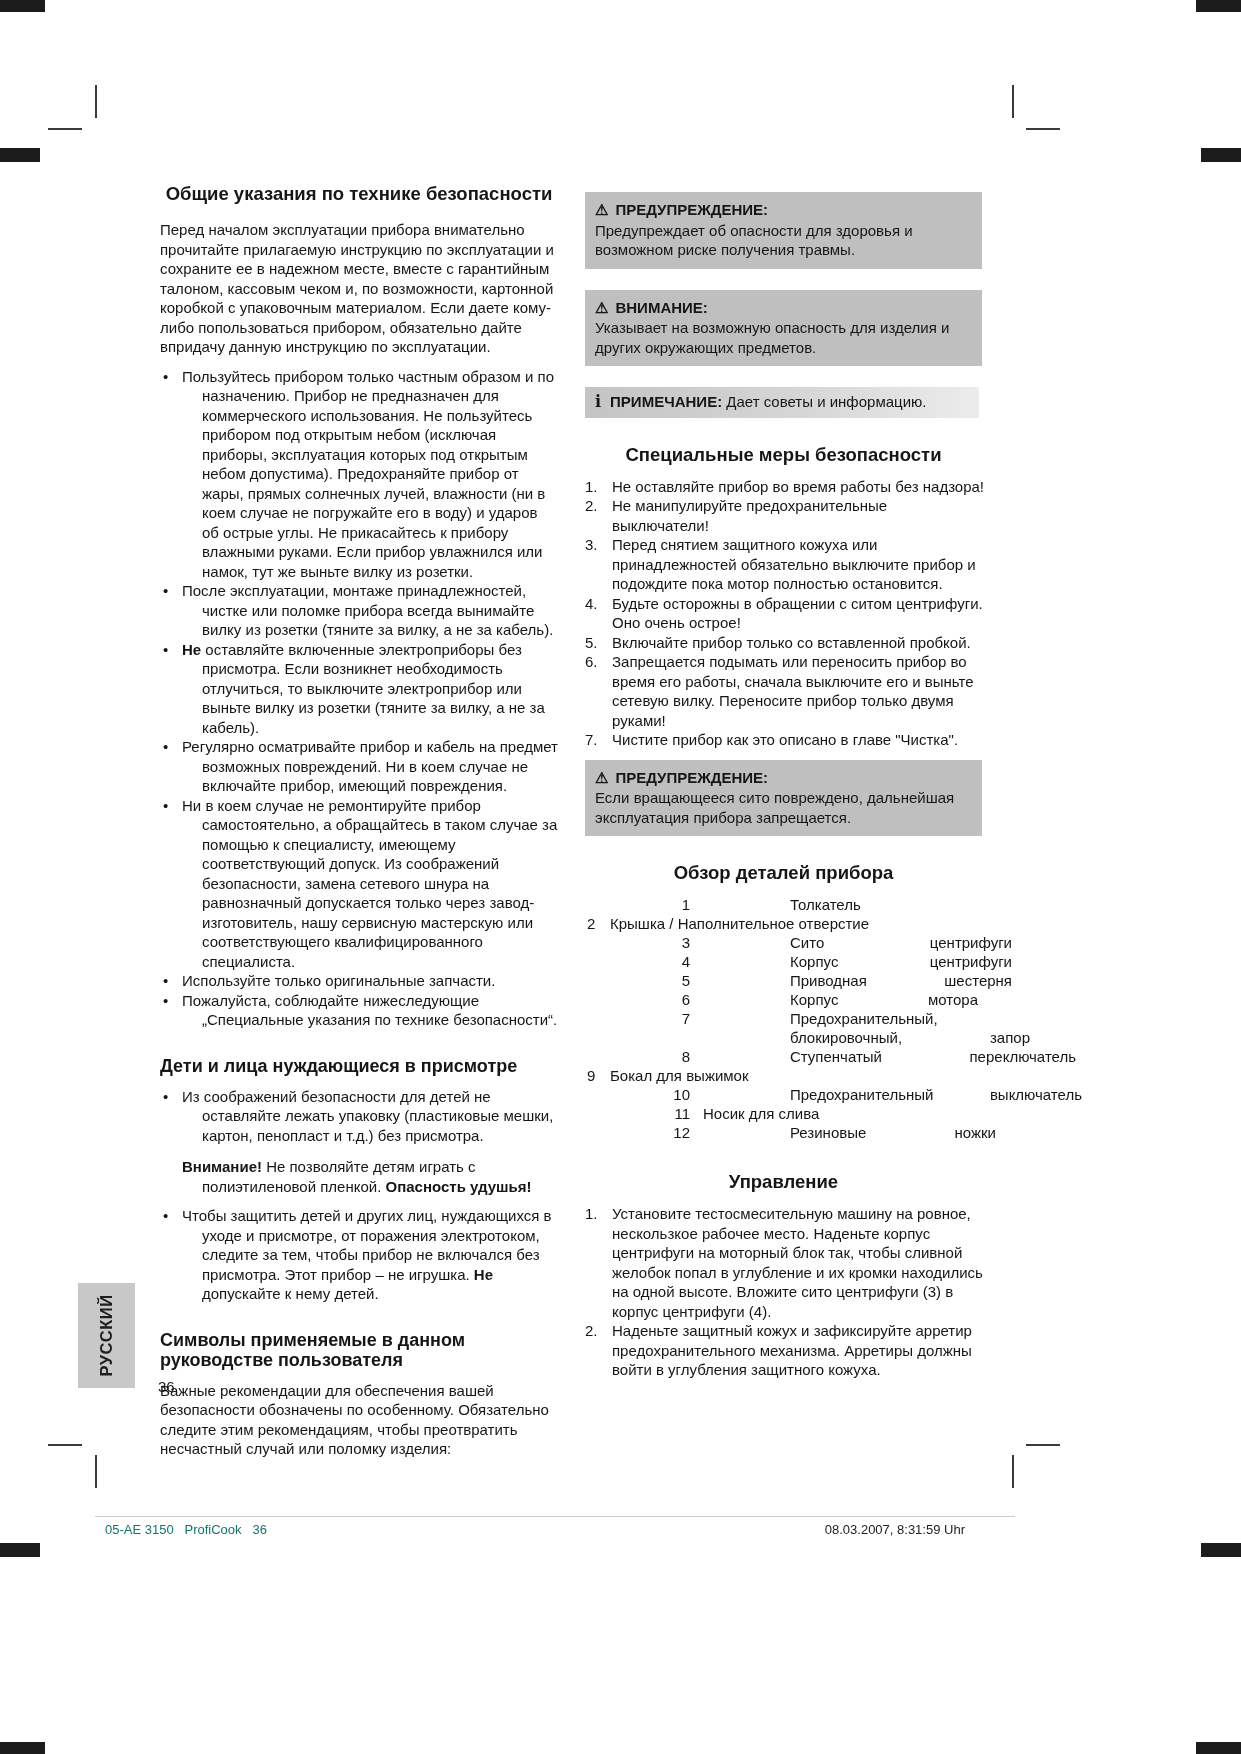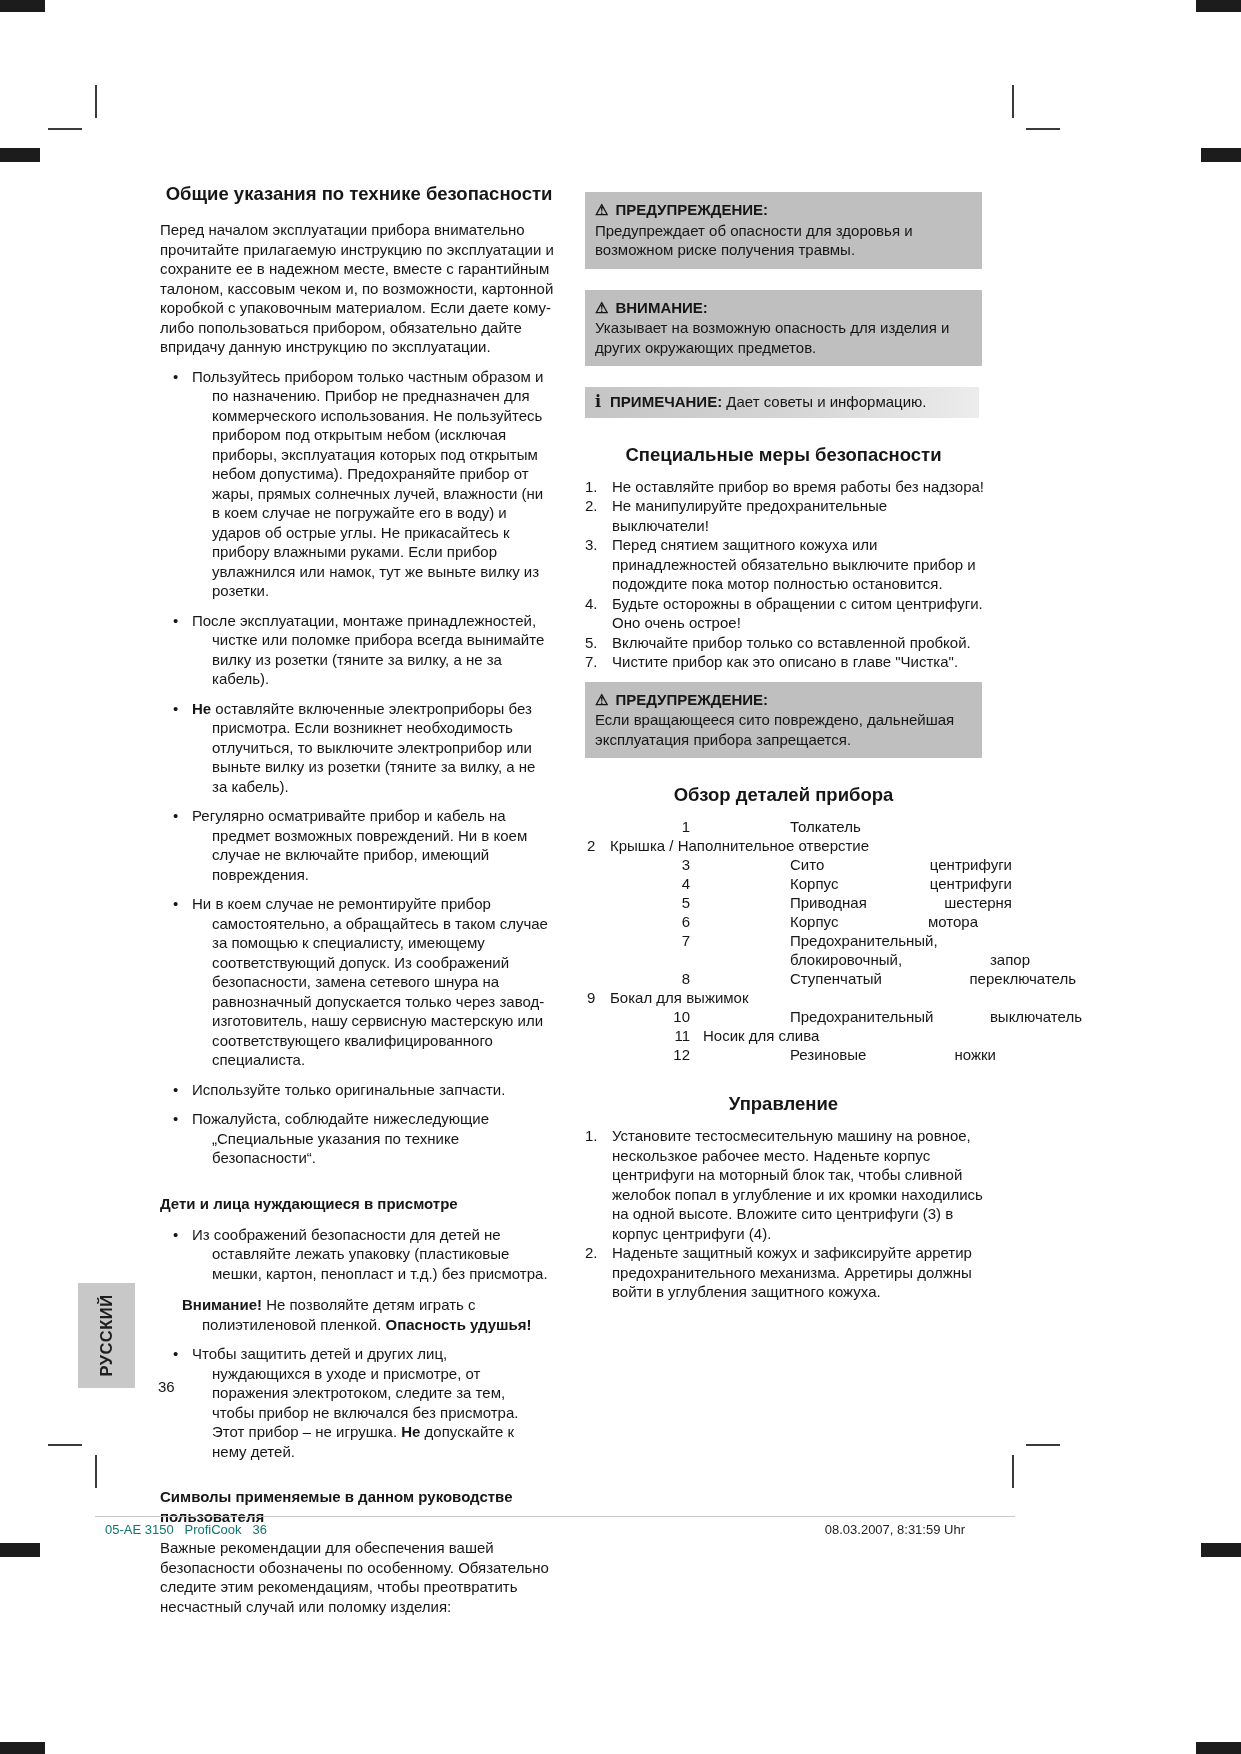--- a/index.html
+++ b/index.html
@@ -17,29 +17,29 @@
   .footer-rule { position: absolute; background: #c9c9c9; }
 
   
   .col-left  { position: absolute; left: 160px; top: 182px; width: 398px; font-size: 15px; line-height: 19.5px; }
   .col-right { position: absolute; left: 585px; top: 192px; width: 497px; font-size: 15px; line-height: 19.5px; }
 
   h1.main-title {
     margin: 0 0 14px 0; font-size: 18.5px; line-height: 24px;
     font-weight: bold; text-align: center; white-space: nowrap;
   }
-  h2.sub-title { margin: 26px 0 11px 0; font-size: 15px; line-height: 20px; font-weight: bold; }
+  h2.sub-title { margin: 26px 0 11px 0; font-size: 18px; line-height: 20px; font-weight: bold; }
   h2.section-title { margin: 25px 0 10px 0; width: 397px; font-size: 18.5px; line-height: 24px; font-weight: bold; text-align: center; }
 
   p { margin: 0 0 10px 0; }
   p.flush { margin: 0; }
 
   
   ul.bullets { list-style: none; margin: 0 0 4px 0; padding: 0; }
-  ul.bullets li { margin: 10px; padding-left: 42px; text-indent: -39px; }
+  ul.bullets li { margin: 0; padding-left: 42px; text-indent: -39px; }
   ul.bullets li::before { content: "\2022"; display: inline-block; width: 19px; text-indent: 0; }
   p.hang { padding-left: 42px; text-indent: -20px; margin: 12px 0 10px 0; }
 
   
   ol.num-list { list-style: none; margin: 0; padding: 0; width: 402px; }
   ol.num-list li { margin: 0; padding-left: 27px; text-indent: -27px; }
   ol.num-list li .n { display: inline-block; width: 27px; text-indent: 0; }
 
   
   .notice-box { width: 377px; background: #bfbfbf; padding: 8px 10px 9px 10px; margin: 0 0 21px 0; }
@@ -152,20 +152,21 @@
     </div>
 
     <h2 class="section-title">Специальные меры безопасности</h2>
 
     <ol class="num-list">
       <li><span class="n">1.</span><span>Не оставляйте прибор во время работы без надзора!</span></li>
       <li><span class="n">2.</span><span>Не манипулируйте предохранительные выключатели!</span></li>
       <li><span class="n">3.</span><span>Перед снятием защитного кожуха или принадлежностей обязательно выключите прибор и подождите пока мотор полностью остановится.</span></li>
       <li><span class="n">4.</span><span>Будьте осторожны в обращении с ситом центрифуги. Оно очень острое!</span></li>
       <li><span class="n">5.</span><span>Включайте прибор только со вставленной пробкой.</span></li>
+      <li><span class="n">6.</span><span>Запрещается подымать или переносить прибор во время его работы, сначала выключите его и выньте сетевую вилку. Переносите прибор только двумя руками!</span></li>
       <li><span class="n">7.</span><span>Чистите прибор как это описано в главе "Чистка".</span></li>
     </ol>
 
     <div class="notice-box" style="margin-top:10px">
       <div class="label-line"><span class="warn-icon">⚠</span><span>ПРЕДУПРЕЖДЕНИЕ:</span></div>
       <p class="body">Если вращающееся сито повреждено, дальнейшая эксплуатация прибора запрещается.</p>
     </div>
 
     <h2 class="section-title">Обзор деталей прибора</h2>
 

